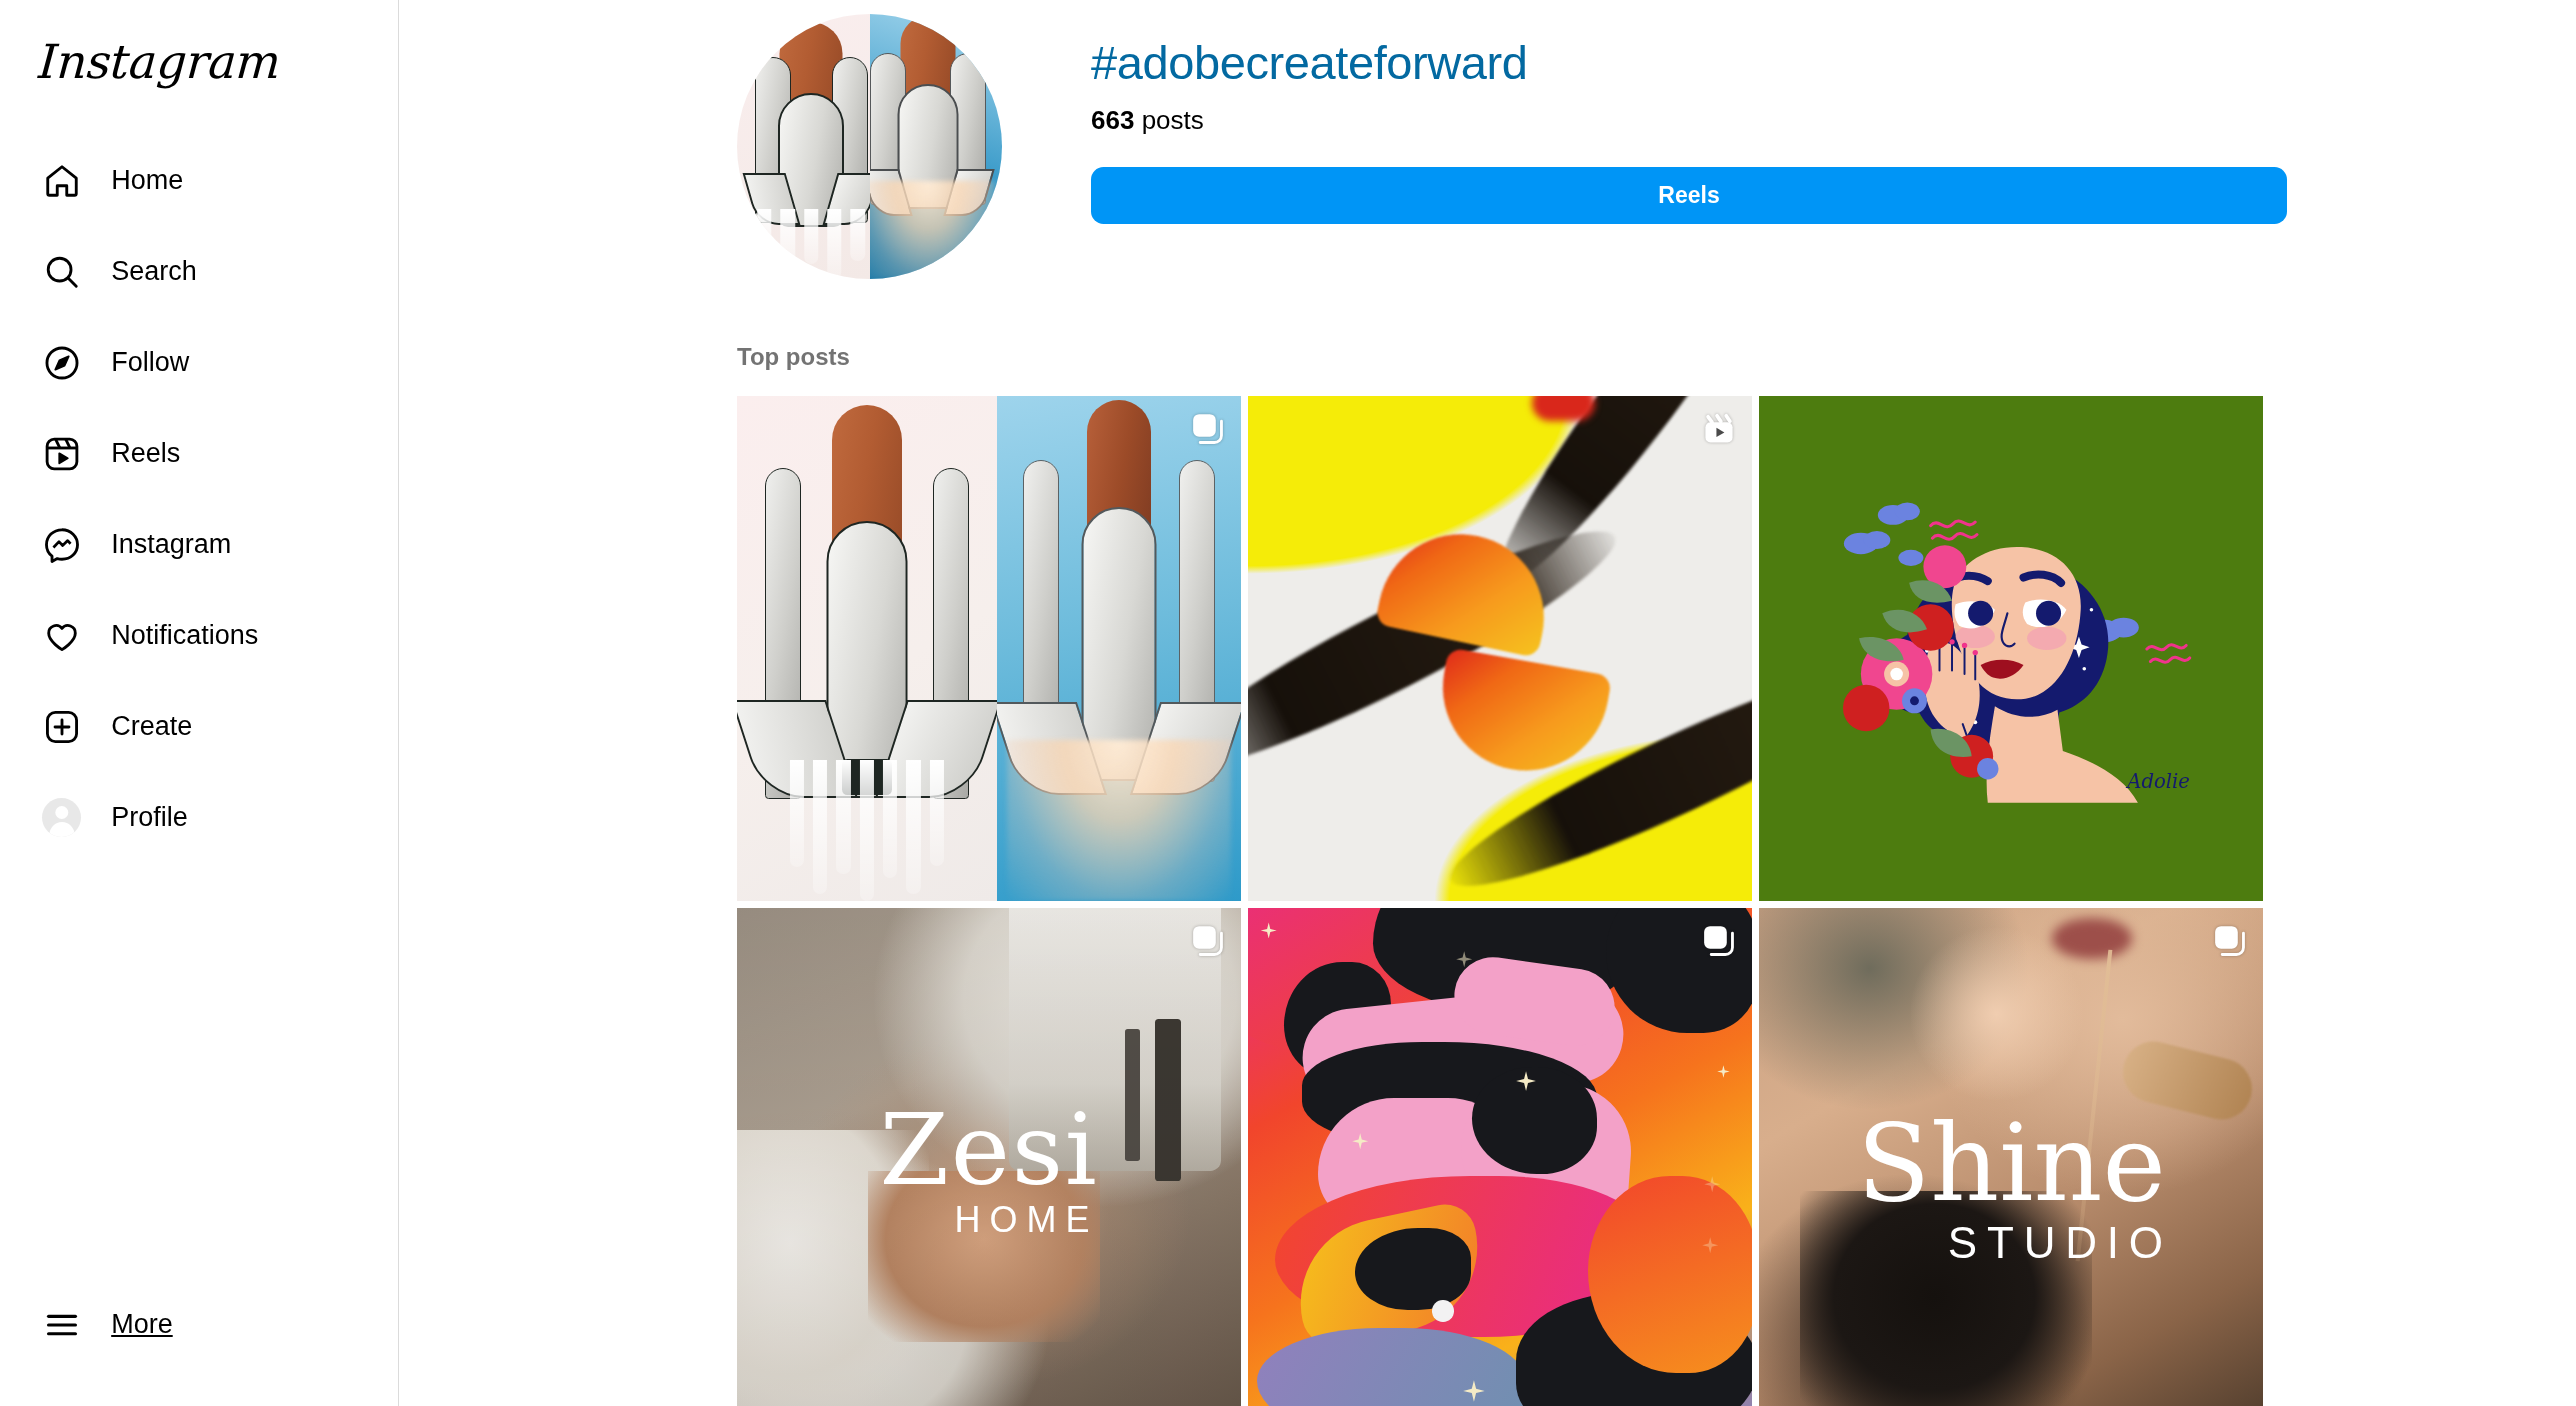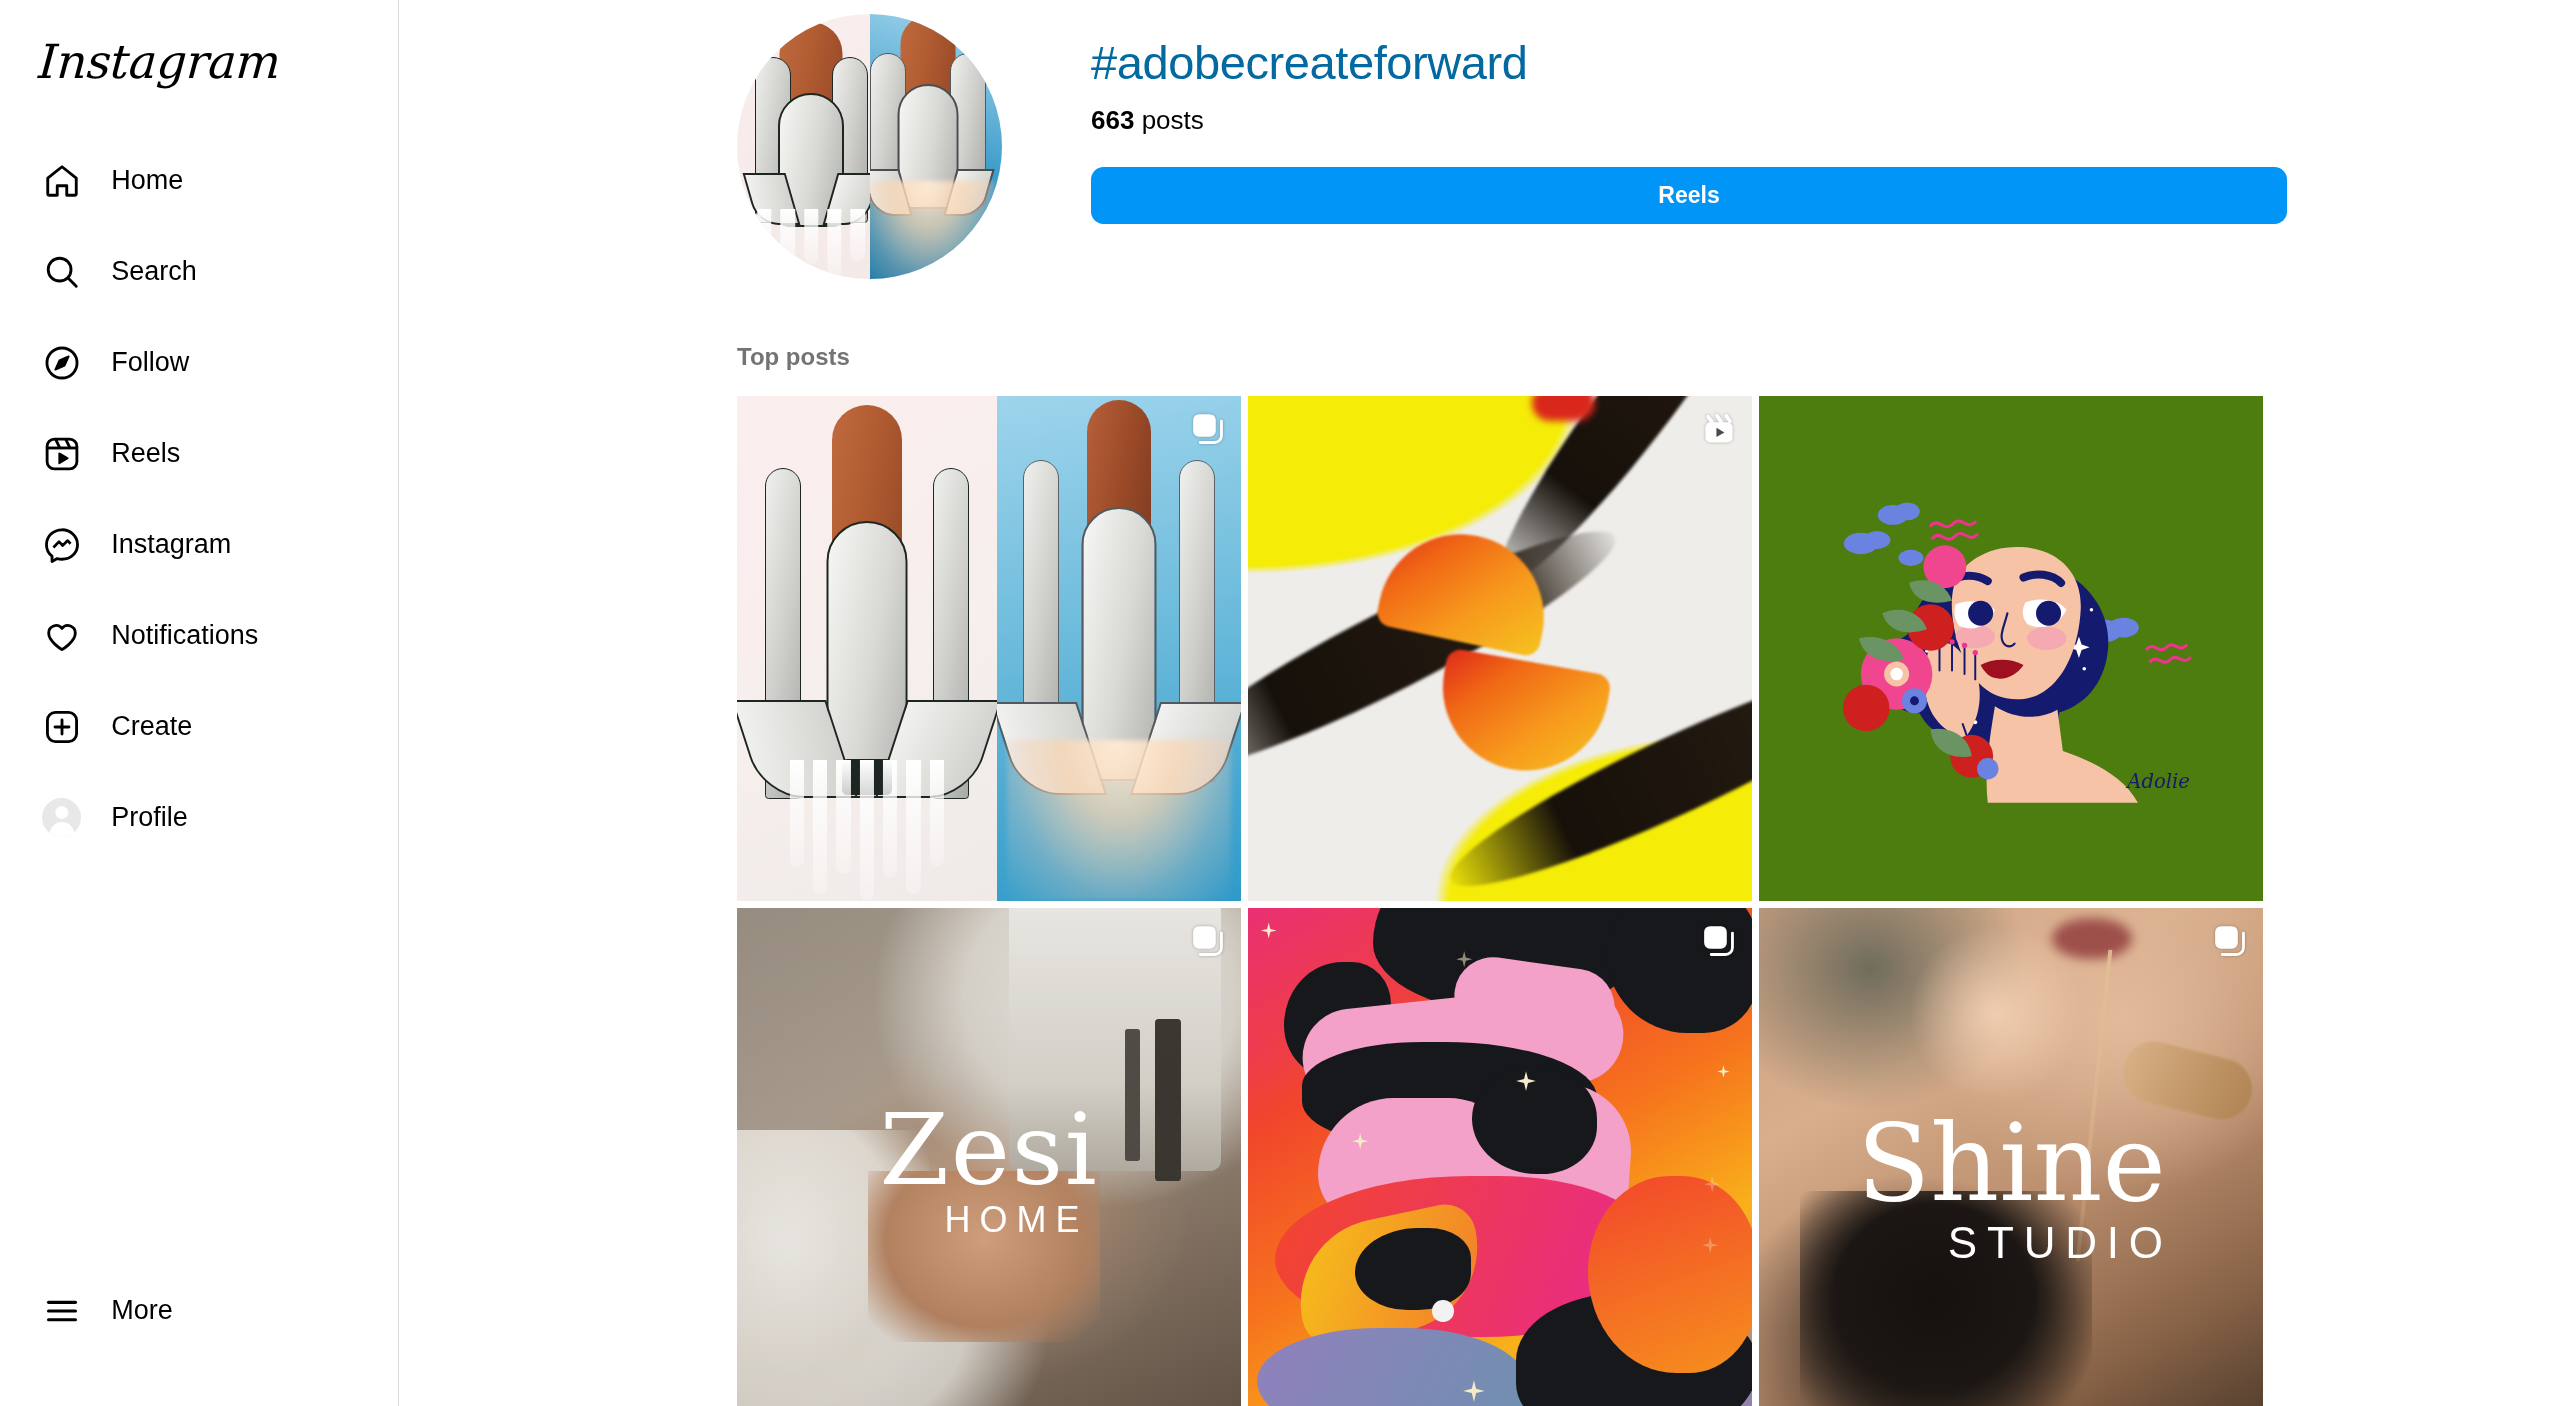--- a/index.html
+++ b/index.html
@@ -59,21 +59,21 @@
   .avatar-mini::before {
     content:""; position:absolute; left:50%; top:8px;
     width:13.4px; height:13.4px; border-radius:50%;
     background:#fff; transform:translateX(-50%);
   }
   .avatar-mini::after {
     content:""; position:absolute; left:50%; top:24px;
     width:25px; height:19.7px; border-radius:12.5px 12.5px 0 0;
     background:#fff; transform:translateX(-50%);
   }
-  #more-wrap { position: absolute; left: 21.5px; bottom: 66px; width: 358px; }
+  #more-wrap { position: absolute; left: 21.5px; bottom: 52px; width: 358px; text-decoration: underline; }
   #more-wrap .nav-item { margin-bottom: 0; }
 
   
   #main { flex: 1 1 auto; position: relative; height: 1407px; background: #fff; }
 
   #profile-header {
     position: absolute;
     left: 338px; top: 18px;
     width: 1556px; height: 197px;
     display: flex;
@@ -224,21 +224,21 @@
       radial-gradient(ellipse 55% 45% at 18% 82%, #f6f3ee 0%, #e3ded5 50%, rgba(200,192,180,0) 80%),
       radial-gradient(ellipse 40% 35% at 50% 60%, #d4a98a 0%, rgba(190,150,120,.35) 60%, rgba(160,130,110,0) 100%),
       linear-gradient(155deg, #9c9184 0%, #b2a596 35%, #8e7c6b 70%, #6b5b4d 100%);
   }
   .t-zesi::after {
     content:""; position:absolute; inset:0;
     background: linear-gradient(180deg, rgba(0,0,0,.04) 0%, rgba(0,0,0,.10) 100%);
   }
   .zesi-logo {
     position:absolute; left:50%; top:52%; transform:translate(-50%,-50%);
-    text-align:center; z-index:3; color:#fff;
+    text-align:right; z-index:3; color:#fff;
   }
   .zesi-logo .word {
     font-family:"DejaVu Serif", serif;
     font-size:100px; font-weight:400; line-height:.95;
     letter-spacing:1.8px;
   }
   .zesi-logo .sub {
     font-family:"Liberation Sans", sans-serif;
     font-size:36px; letter-spacing:9px; margin-top:1.8px;
     margin-left:55px;

